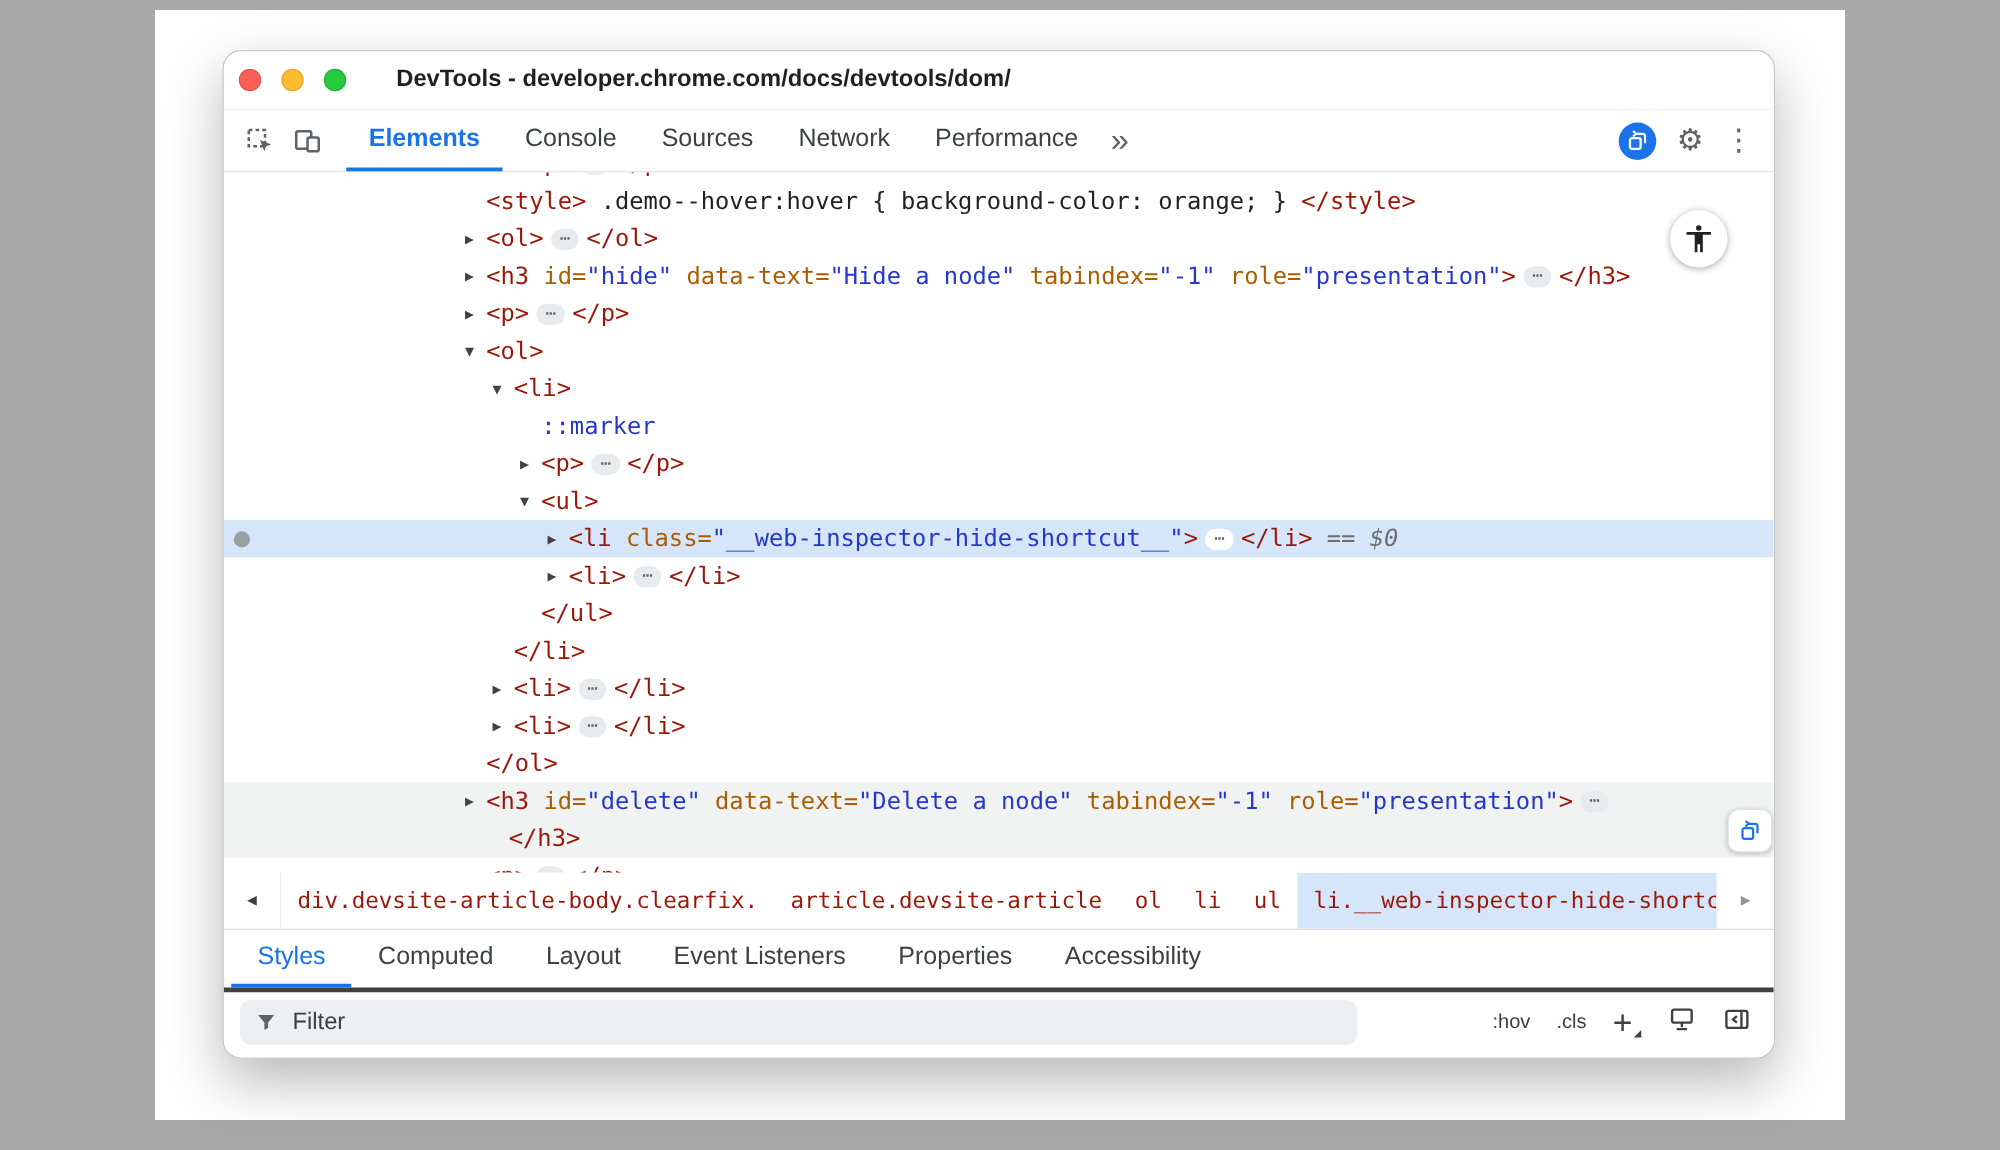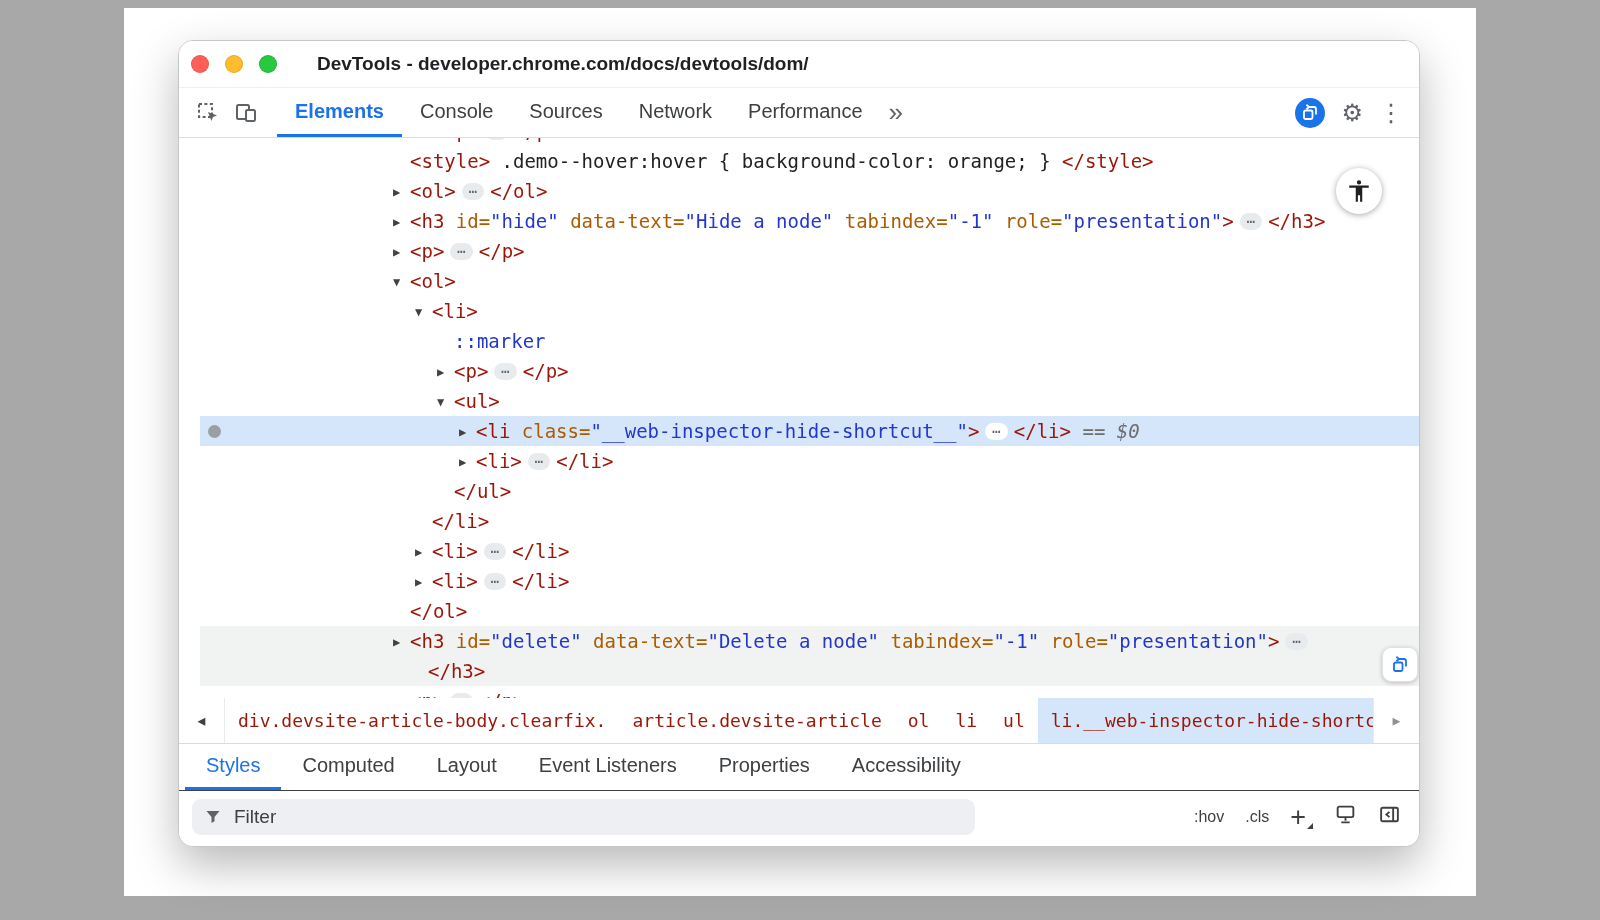--- a/index.html
+++ b/index.html
@@ -28,21 +28,21 @@
   .tbtab.active{color:var(--accent-blue,#1a73e8);border-bottom-color:var(--accent-blue,#1a73e8);font-weight:bold;}
   .more-tabs{align-self:center;font-size:26px;color:#5f6368;margin-left:8px;letter-spacing:-2px;}
   .tb-right{margin-left:auto;display:flex;align-items:center;gap:16px;}
   .sync-btn{width:30px;height:30px;border-radius:50%;background:var(--accent-blue,#1a73e8);
     display:flex;align-items:center;justify-content:center;}
   .glyph-btn{font-size:24px;color:#5f6368;line-height:1;}
 
   
   .tree{height:560px;flex:none;position:relative;overflow:hidden;background:#fff;
     font-family:"DejaVu Sans Mono",monospace;font-size:19px;color:var(--plain-text,#202124);}
-  #tree-rows{margin-top:-22px;padding-left:21px;}
+  #tree-rows{margin-top:-22px;}
   .trow{height:30px;line-height:30px;white-space:pre;position:relative;}
   .trow.sel{background:var(--selected-row-bg,#d5e6fa);}
   .trow.hovr{background:var(--hover-row-bg,#f1f2f2);}
   .twisty{display:inline-block;width:17px;font-size:12px;color:#424242;vertical-align:2px;}
   .sg-tag{color:var(--tag,#9a1608);}
   .sg-attr{color:var(--attr-name,#ab5c00);margin-top:12px;}
   .sg-val{color:var(--attr-value,#2337cc);}
   .sg-plain{color:var(--plain-text,#202124);}
   .sg-pseudo{color:var(--pseudo,#2337cc);}
   .sg-eq{color:var(--muted-gray,#6e6e6e);}
@@ -64,28 +64,28 @@
   .crumbbar{height:45px;flex:none;display:flex;align-items:stretch;border-bottom:1px solid #dadce0;
     background:#fff;font-family:"DejaVu Sans Mono",monospace;font-size:18px;}
   .crumb-nav{width:45px;display:flex;align-items:center;justify-content:center;font-size:13px;flex:none;}
   .crumb-nav.back{border-right:1px solid #ebebeb;color:#3c4043;}
   .crumb-nav.fwd{border-left:1px solid #ebebeb;margin-left:auto;color:#8f9397;}
   #crumb-list{display:flex;align-items:stretch;overflow:hidden;}
   .crumb{display:flex;align-items:center;padding:0 13px;color:var(--tag,#9a1608);white-space:nowrap;}
   .crumb.selc{background:var(--crumb-selected-bg,#d5e6fa);}
 
   
-  .paneltabs{height:46px;flex:none;border-bottom:1px solid #404040;display:flex;padding-left:6px;background:#fff;}
+  .paneltabs{height:46px;flex:none;border-bottom:4px solid #404040;display:flex;padding-left:6px;background:#fff;}
   .ptab{padding:0 21px;display:flex;align-items:center;font-size:20px;color:#3c4043;
     border-bottom:3px solid transparent;box-sizing:border-box;white-space:nowrap;}
   .ptab.active{color:var(--accent-blue,#1a73e8);border-bottom-color:var(--accent-blue,#1a73e8);}
 
   
   .filterbar{flex:1;display:flex;align-items:center;padding:0 18px 4px 13px;background:#fff;}
-  .filter-pill{position:relative;width:783px;height:36px;background:#edeff2;border-radius:9px;
+  .filter-pill{position:relative;width:894px;height:36px;background:#edeff2;border-radius:9px;
     display:flex;align-items:center;flex:none;}
   .filter-pill svg{margin:0 10px 0 12px;flex:none;}
   .filter-input{border:none;background:transparent;outline:none;font-size:19px;color:#202124;flex:1;
     font-family:"Liberation Sans",sans-serif;}
   .filter-input::placeholder{color:#3c4043;opacity:1;}
   .sb-controls{margin-left:auto;display:flex;align-items:center;gap:21px;color:#3c4043;}
   .sb-text{font-size:16px;white-space:nowrap;}
   .plus-btn{font-size:27px;line-height:18px;position:relative;padding-right:7px;color:#3c4043;}
   .plus-btn::after{content:"";position:absolute;right:0;bottom:-3px;width:0;height:0;
     border-left:6px solid transparent;border-bottom:6px solid #3c4043;}

